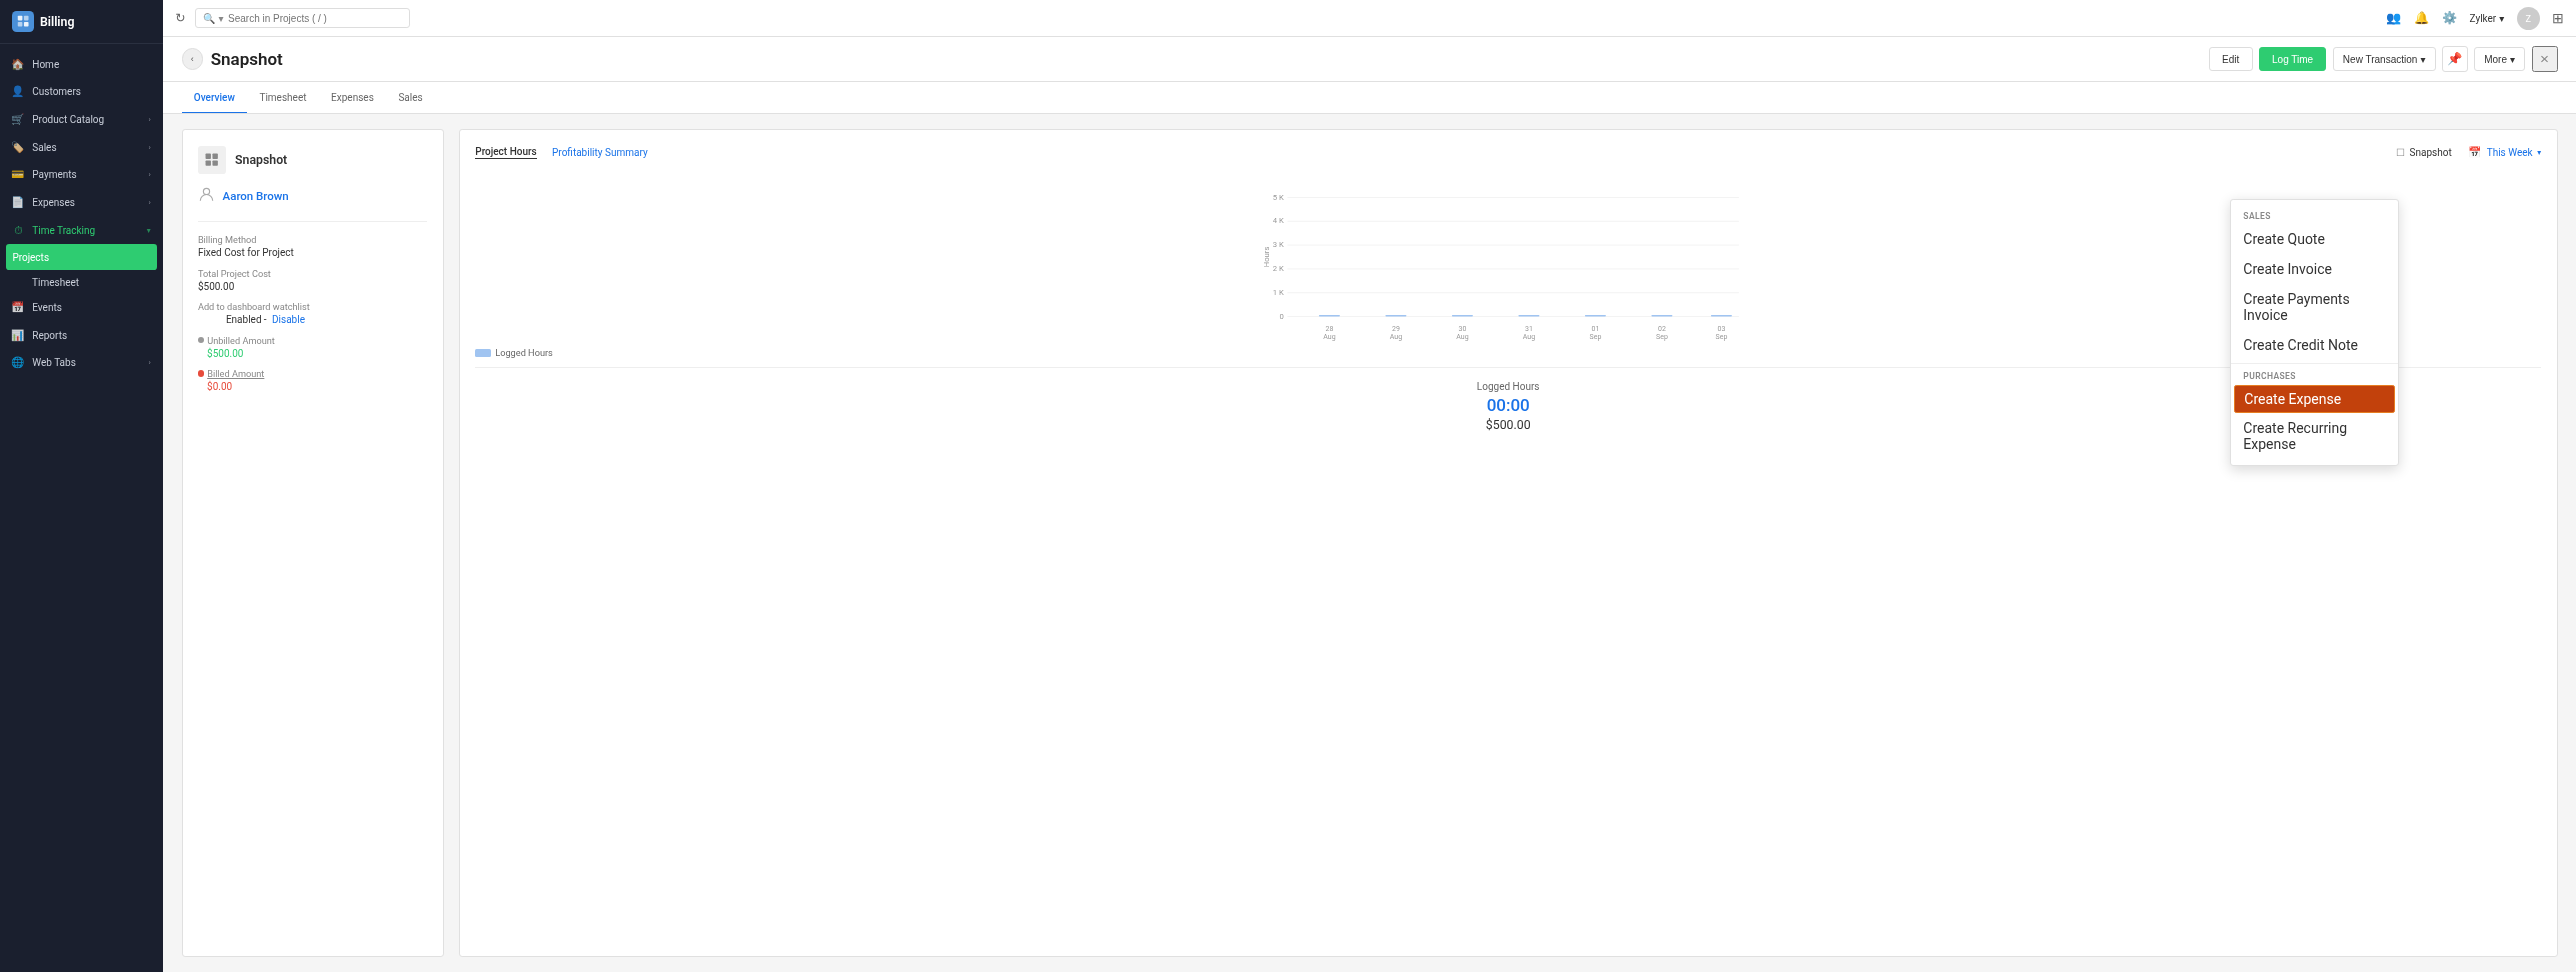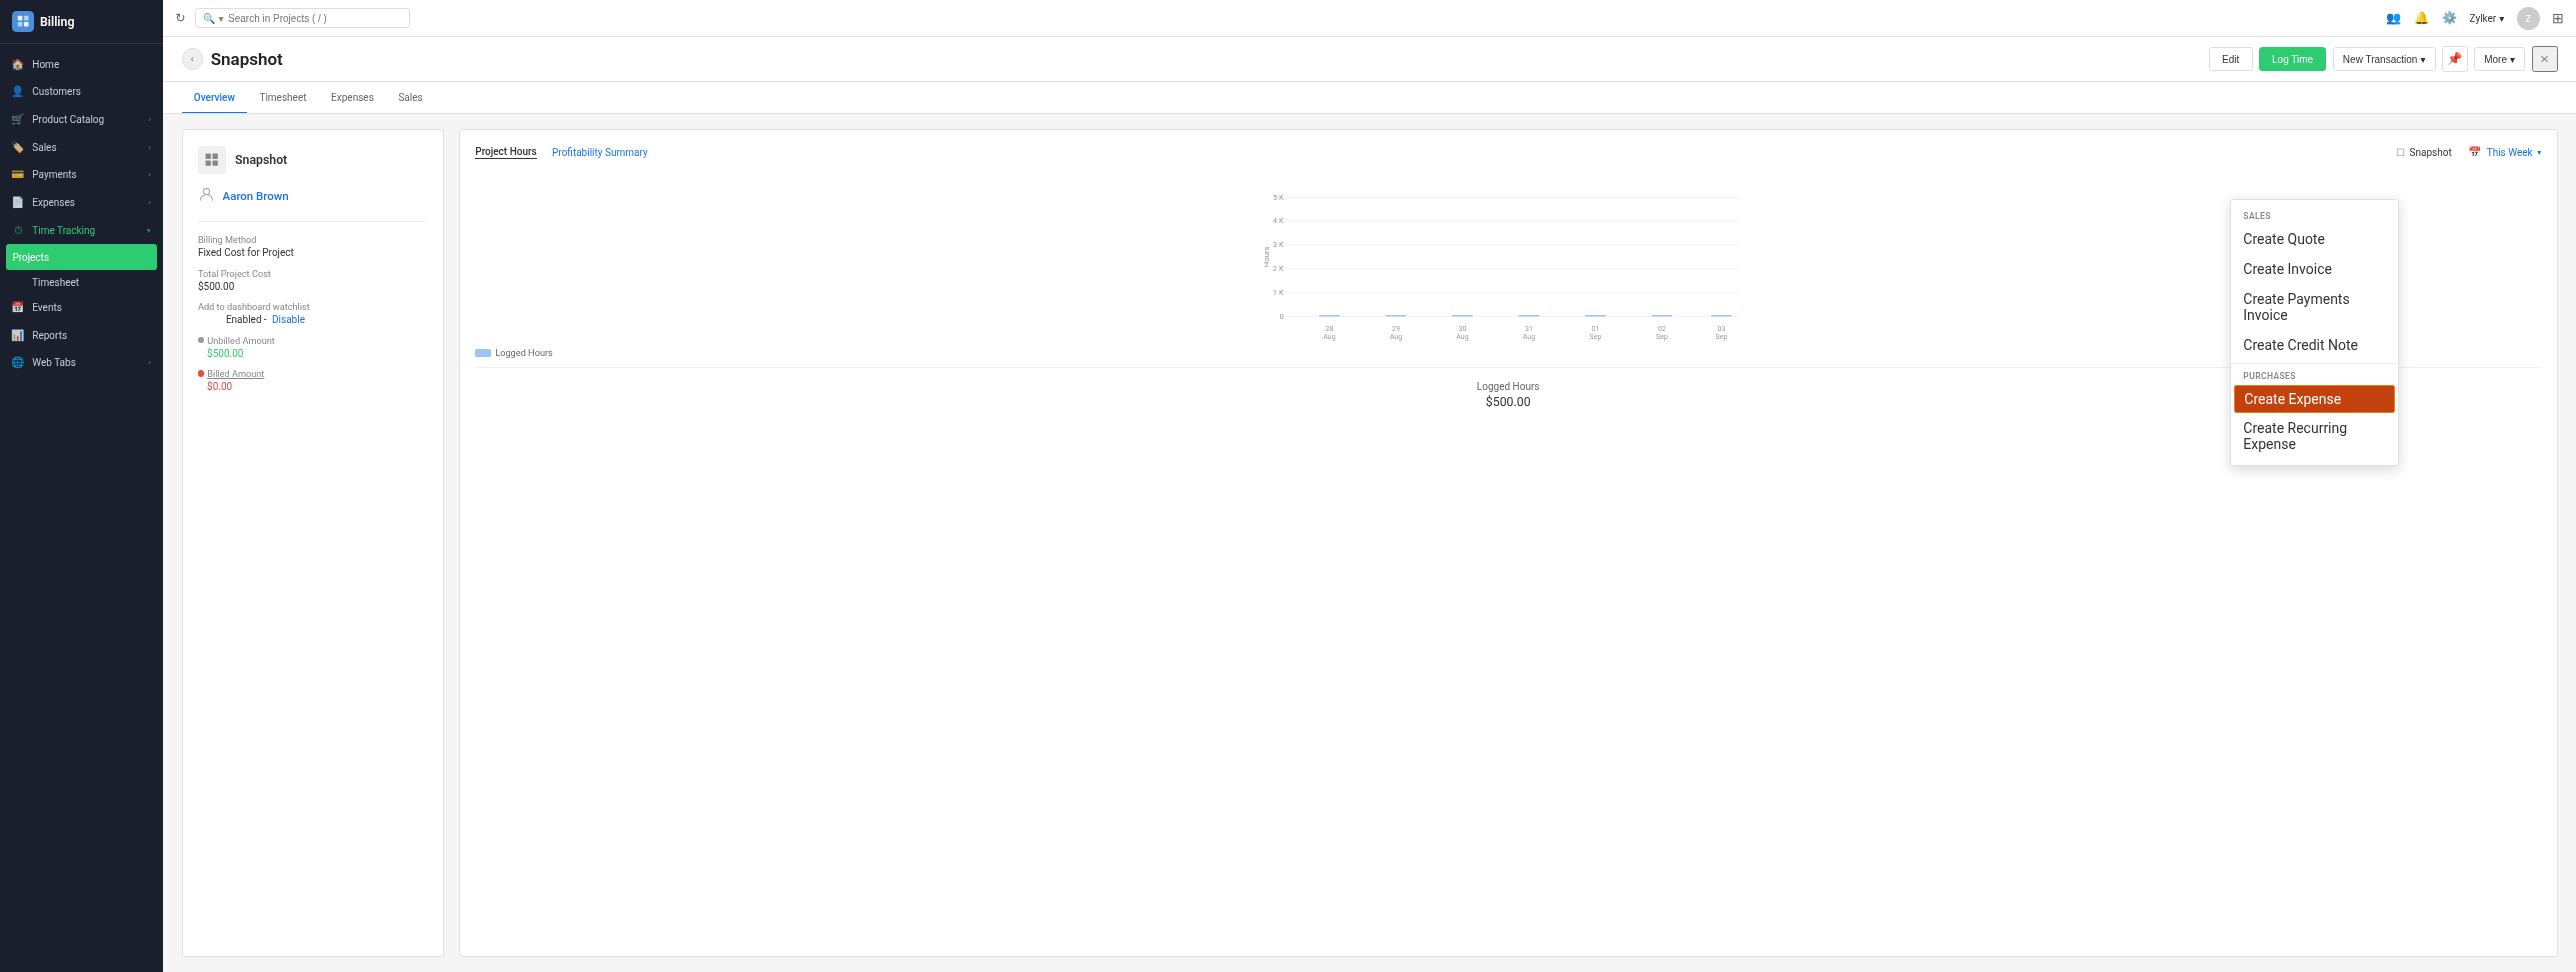--- a/index.html
+++ b/index.html
@@ -355,20 +355,21 @@
         </svg>
       </div>
 
       <div class="chart-legend">
         <div class="legend-box"></div>
         <span>Logged Hours</span>
       </div>
 
       <div style="border-top:0.8px solid #eee;margin-top:9.2px;padding-top:12.3px;text-align:center;">
         <div class="logged-hours-label">Logged Hours</div>
+        <div class="logged-hours-time">00:00</div>
         <div class="logged-hours-cost">$500.00</div>
       </div>
     </div>
 
     <div class="dropdown-menu">
       <div class="dropdown-section-label">SALES</div>
       <div class="dropdown-item">Create Quote</div>
       <div class="dropdown-item">Create Invoice</div>
       <div class="dropdown-item">Create Payments Invoice</div>
       <div class="dropdown-item">Create Credit Note</div>

